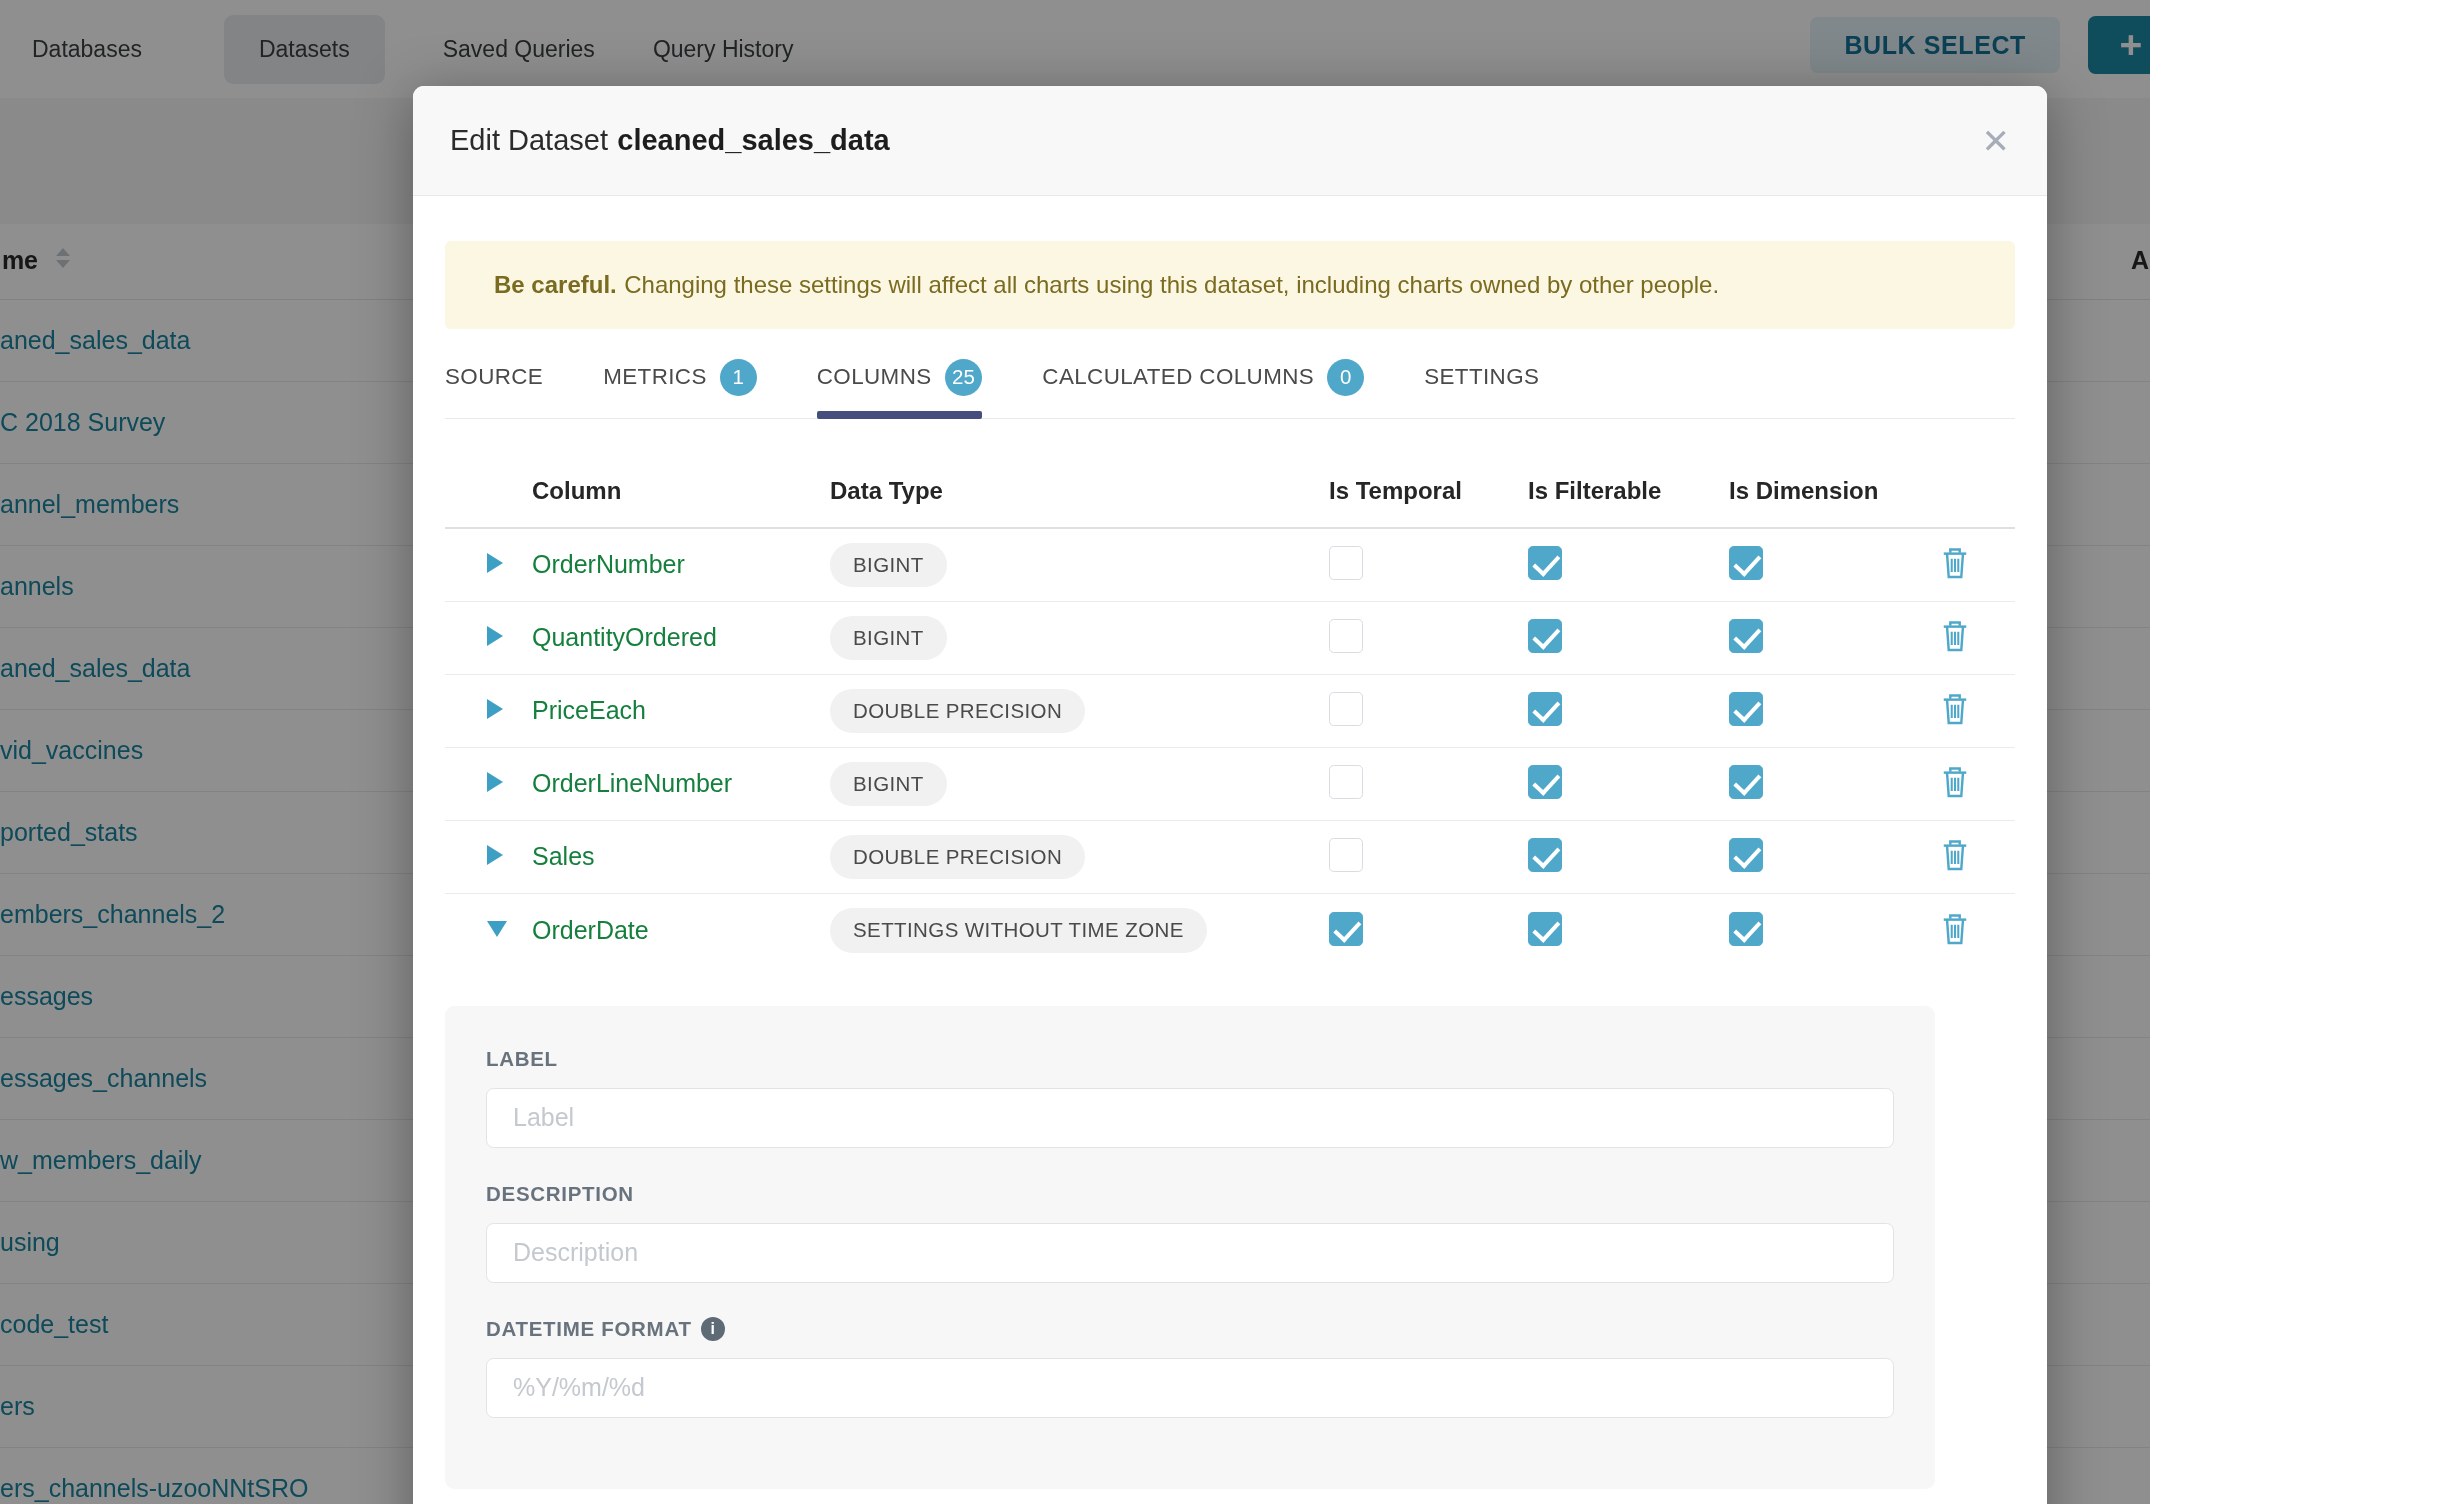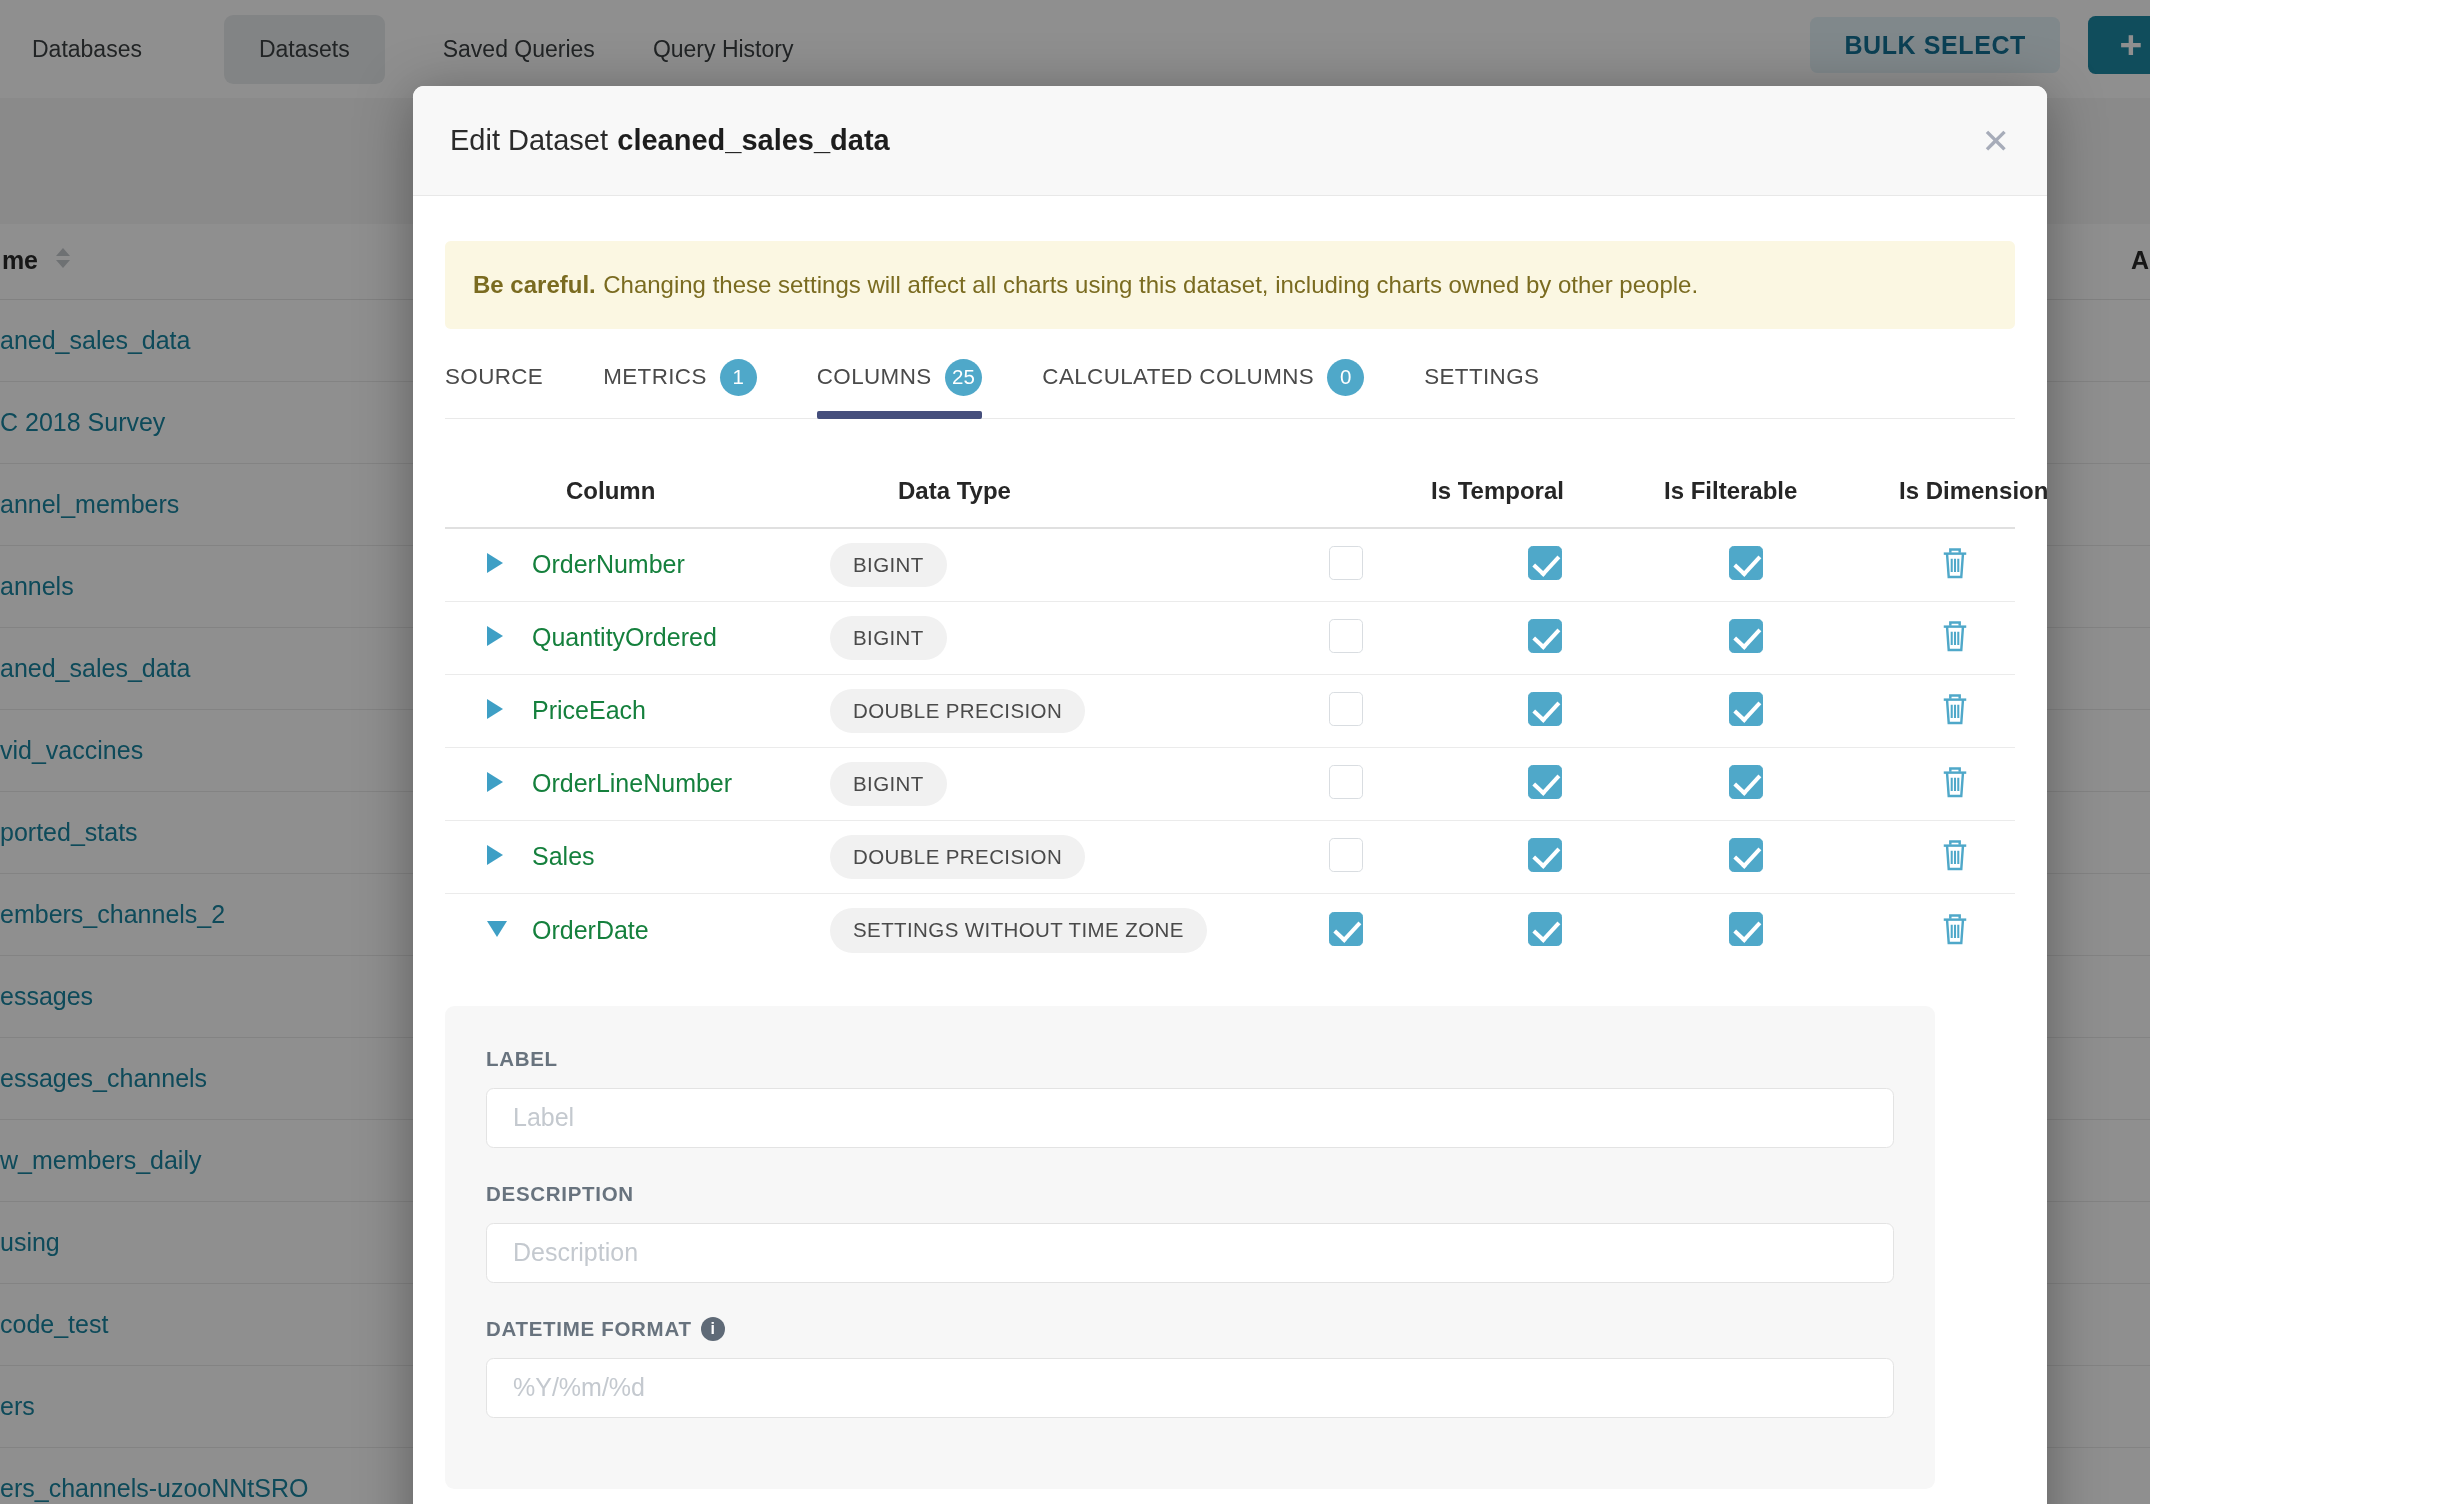--- a/index.html
+++ b/index.html
@@ -49,36 +49,36 @@
            background:#FFFFFF; border-radius:11.2px 11.2px 0 0; box-shadow:0 9.3px 56px rgba(0,0,0,0.35); }
   .modal-header { height:110px; background:#F8F8F8; border-bottom:0.9px solid #E8E8E8;
                   border-radius:11.2px 11.2px 0 0; display:flex; align-items:center; padding:0 37px; }
   .modal-title { font-size:29px; color:#2B2B2B; }
   .modal-title b { margin-left:9.3px; color:#1d1d1d; }
   .close-x { margin-left:auto; font-size:34px; color:#A7ACB9; cursor:pointer; line-height:1; }
 
   .modal-body { padding:0 32px; }
   .warning { margin-top:45px; height:88px; background:#FBF7E2; border-radius:5.6px;
              display:flex; align-items:center; padding:0 28px; font-size:24px; color:#7A6B20; }
-  .warning b { margin-right:7.5px; }
+  .warning b { margin-right:7.5px;margin-left:21px; }
 
   .tabs { margin-top:24px; display:flex; border-bottom:0.9px solid #E9E9E9; }
   .tab { position:relative; display:flex; align-items:center; margin-right:60px;
          padding:5.6px 0 22.4px; cursor:pointer;justify-content:flex-end; }
   .tab-label { font-size:22.4px; color:#4A4A4A; letter-spacing:0.4px; }
   .tab-badge { margin-left:13px; min-width:37px; height:37px; padding:0 7.5px; border-radius:18.6px;
                background:#4FA8C9; color:#fff; font-size:20.5px; display:flex;
                align-items:center; justify-content:center; }
   .tab.active::after { content:""; position:absolute; left:0; right:0; bottom:-0.9px;
                        height:7.5px; background:#454E7C; border-radius:1.9px; }
 
   .cols-table { margin-top:37px; }
   .t-head, .trow { display:grid; grid-template-columns:87px 298px 499px 199px 201px 203px 1fr;
                    align-items:center; height:73px; }
-  .t-head { border-bottom:2.8px solid #E0E0E0;gap:34px; }
+  .t-head { border-bottom:2.8px solid #E0E0E0; }
   .th { font-size:24px; font-weight:bold; color:#262626; }
   .trow { border-bottom:0.9px solid #EBEBEB; }
   .trow:last-child { border-bottom:none; }
   .caret-cell { padding-left:42px; }
   .caret { display:inline-block; width:0; height:0; cursor:pointer; }
   .caret.right { border-top:10.3px solid transparent; border-bottom:10.3px solid transparent;
                  border-left:16px solid #3E9FC5; }
   .caret.down { border-left:10.3px solid transparent; border-right:10.3px solid transparent;
                 border-top:16px solid #3E9FC5; }
   .name-cell { font-size:25px; color:#15803d; }

